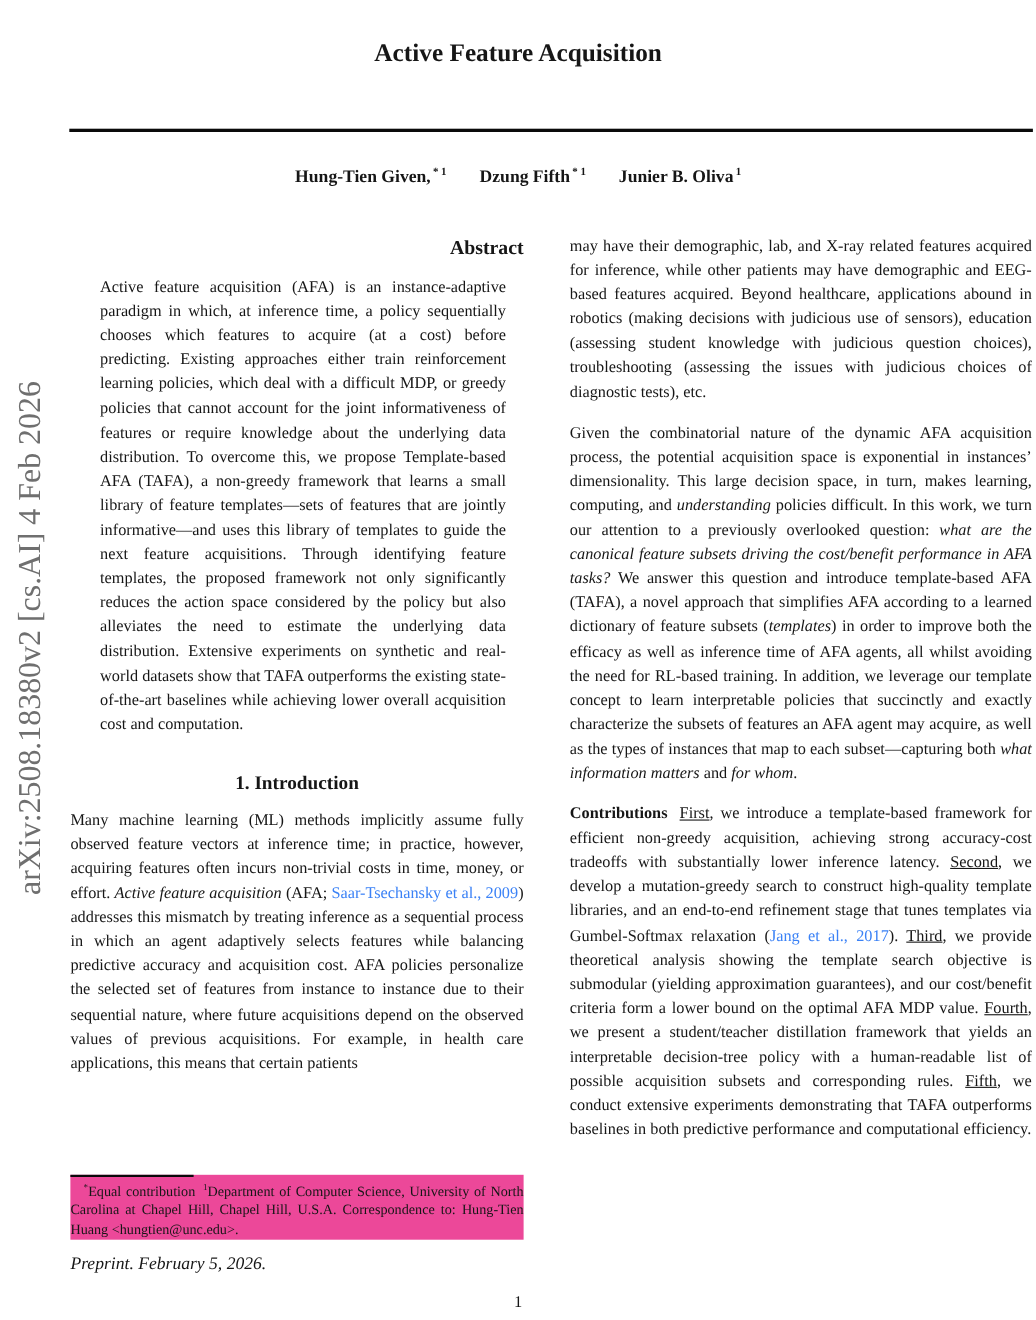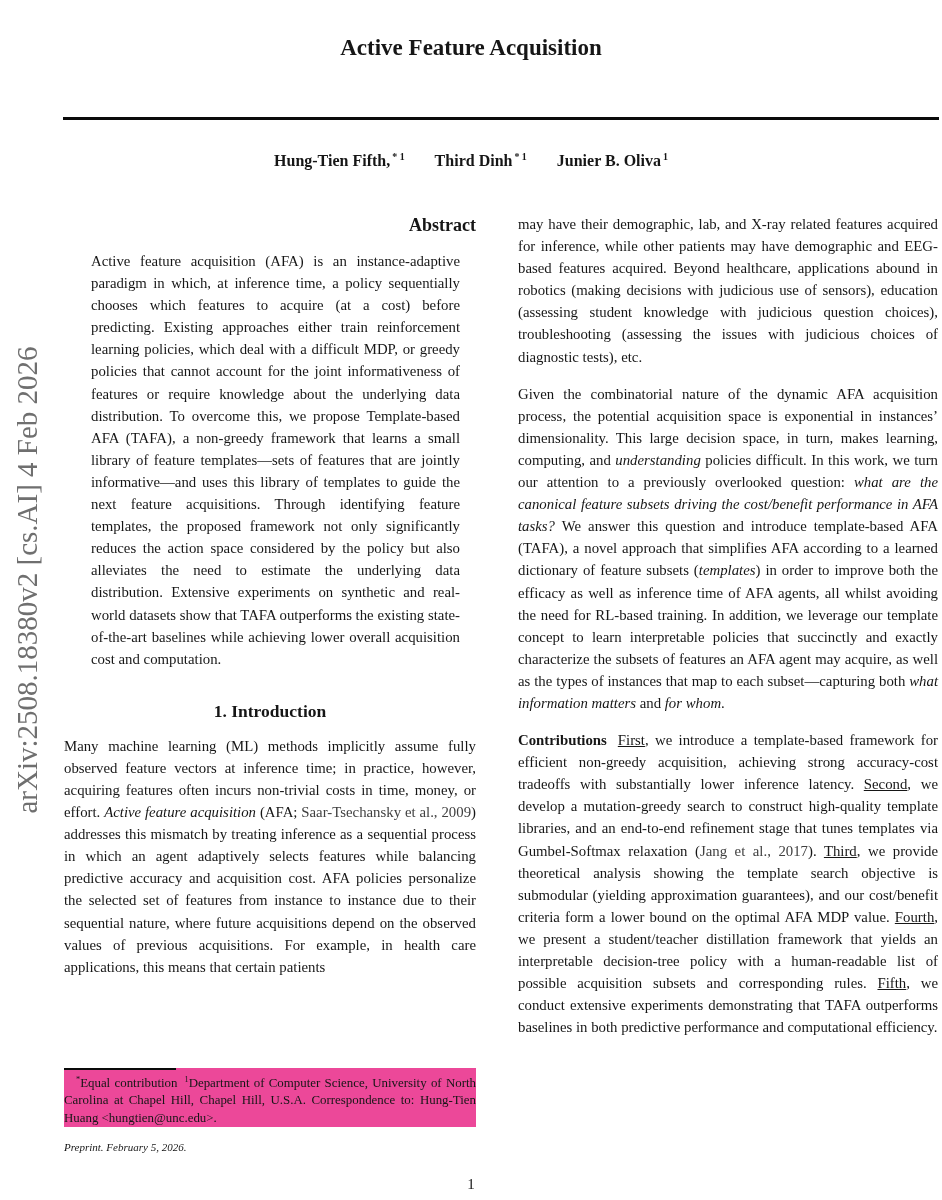--- a/index.html
+++ b/index.html
@@ -23,30 +23,30 @@
   .abstract-heading{text-align:right;font-weight:bold;font-size:18px;line-height:24px;margin:0 0 13px 0;}
   .abstract-body{margin:0 16px 0 27px;text-align:justify;}
   .section-heading{font-weight:bold;font-size:17.5px;line-height:22px;text-align:center;
                    margin:30px 0 13px 0;}
   .para{margin:0 0 15px 0;}
   .para:last-child{margin-bottom:0;}
   
   .run-i{font-style:italic;}
   .run-b{font-weight:bold;}
   .run-u{text-decoration:underline;}
-  .run-link{color:#404040;}
+  .run-link{color:#3b82f6;}
   .run-sup{vertical-align:super;font-size:64%;line-height:0;}
   .run-gap{margin-right:11px;}
   .run-gapl{margin-left:7px;}
   
   .footnote{position:absolute;left:64px;top:1068px;width:412px;font-size:12.9px;
             line-height:17.4px;text-align:justify;background:#ec4899;}
   .footnote-rule{width:112px;height:2px;background:#0a0a0a;margin:0 0 5px 0;}
   .footnote-text{text-indent:12px;}
-  .preprint-line{position:absolute;left:64px;top:1141px;font-style:italic;font-size:11px;}
+  .preprint-line{position:absolute;left:64px;top:1141px;font-style:italic;font-size:16px;}
   
   .page-number{position:absolute;top:1176px;left:0;width:100%;text-align:center;font-size:15px;}
   
   .watermark{
     position:absolute;left:-323px;top:562px;width:700px;height:36px;
     transform:rotate(-90deg);transform-origin:center;
     text-align:center;color:#6f6f6f;font-size:29px;line-height:36px;white-space:nowrap;
   }
 </style>
 </head>
@@ -56,22 +56,22 @@
 
   <div class="watermark">arXiv:2508.18380v2  [cs.AI]  4 Feb 2026</div>
 
   <div class="title">
     <div>Active Feature Acquisition</div>
   </div>
 
   <div class="title-rule"></div>
 
   <div class="authors">
-    <span class="author"><span>Hung-Tien Fifth,</span><span class="sup">* 1</span></span>
-    <span class="author"><span>Third Dinh</span><span class="sup">* 1</span></span>
+    <span class="author"><span>Hung-Tien Given,</span><span class="sup">* 1</span></span>
+    <span class="author"><span>Dzung Fifth</span><span class="sup">* 1</span></span>
     <span class="author"><span>Junier B. Oliva</span><span class="sup">1</span></span>
   </div>
 
   <div class="col col-left">
     <div class="abstract-heading">Abstract</div>
     <div class="abstract-body">Active feature acquisition (AFA) is an instance-adaptive paradigm in which, at inference time, a policy sequentially chooses which features to acquire (at a cost) before predicting. Existing approaches either train reinforcement learning policies, which deal with a difficult MDP, or greedy policies that cannot account for the joint informativeness of features or require knowledge about the underlying data distribution. To overcome this, we propose Template-based AFA (TAFA), a non-greedy framework that learns a small library of feature templates—sets of features that are jointly informative—and uses this library of templates to guide the next feature acquisitions. Through identifying feature templates, the proposed framework not only significantly reduces the action space considered by the policy but also alleviates the need to estimate the underlying data distribution. Extensive experiments on synthetic and real-world datasets show that TAFA outperforms the existing state-of-the-art baselines while achieving lower overall acquisition cost and computation.</div>
     <div class="section-heading">1. Introduction</div>
     <div class="para"><span>Many machine learning (ML) methods implicitly assume fully observed feature vectors at inference time; in practice, however, acquiring features often incurs non-trivial costs in time, money, or effort. </span><span class="run-i">Active feature acquisition</span><span> (AFA; </span><span class="run-link">Saar-Tsechansky et al., 2009</span><span>) addresses this mismatch by treating inference as a sequential process in which an agent adaptively selects features while balancing predictive accuracy and acquisition cost. AFA policies personalize the selected set of features from instance to instance due to their sequential nature, where future acquisitions depend on the observed values of previous acquisitions. For example, in health care applications, this means that certain patients</span></div>
   </div>
 

